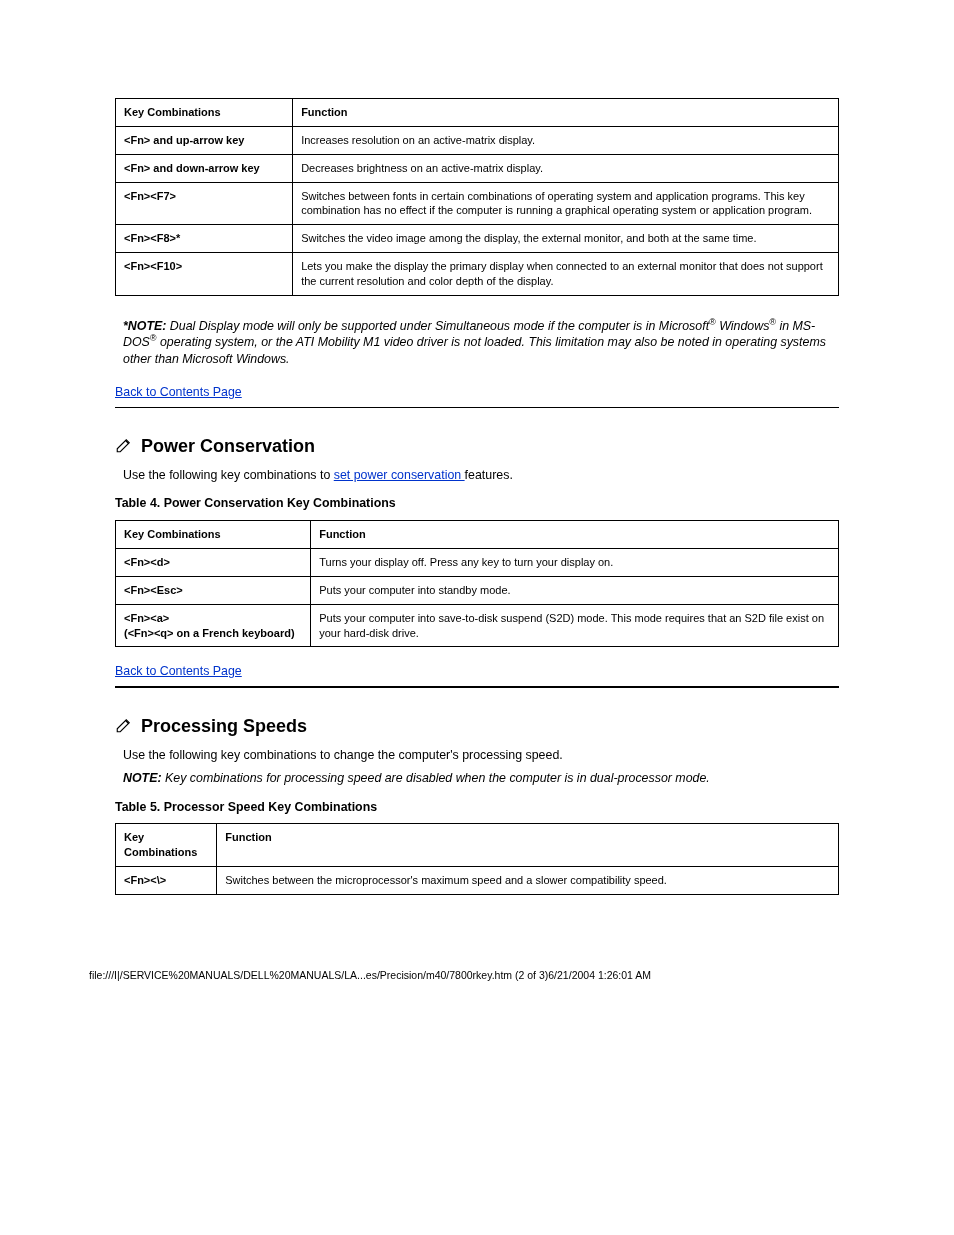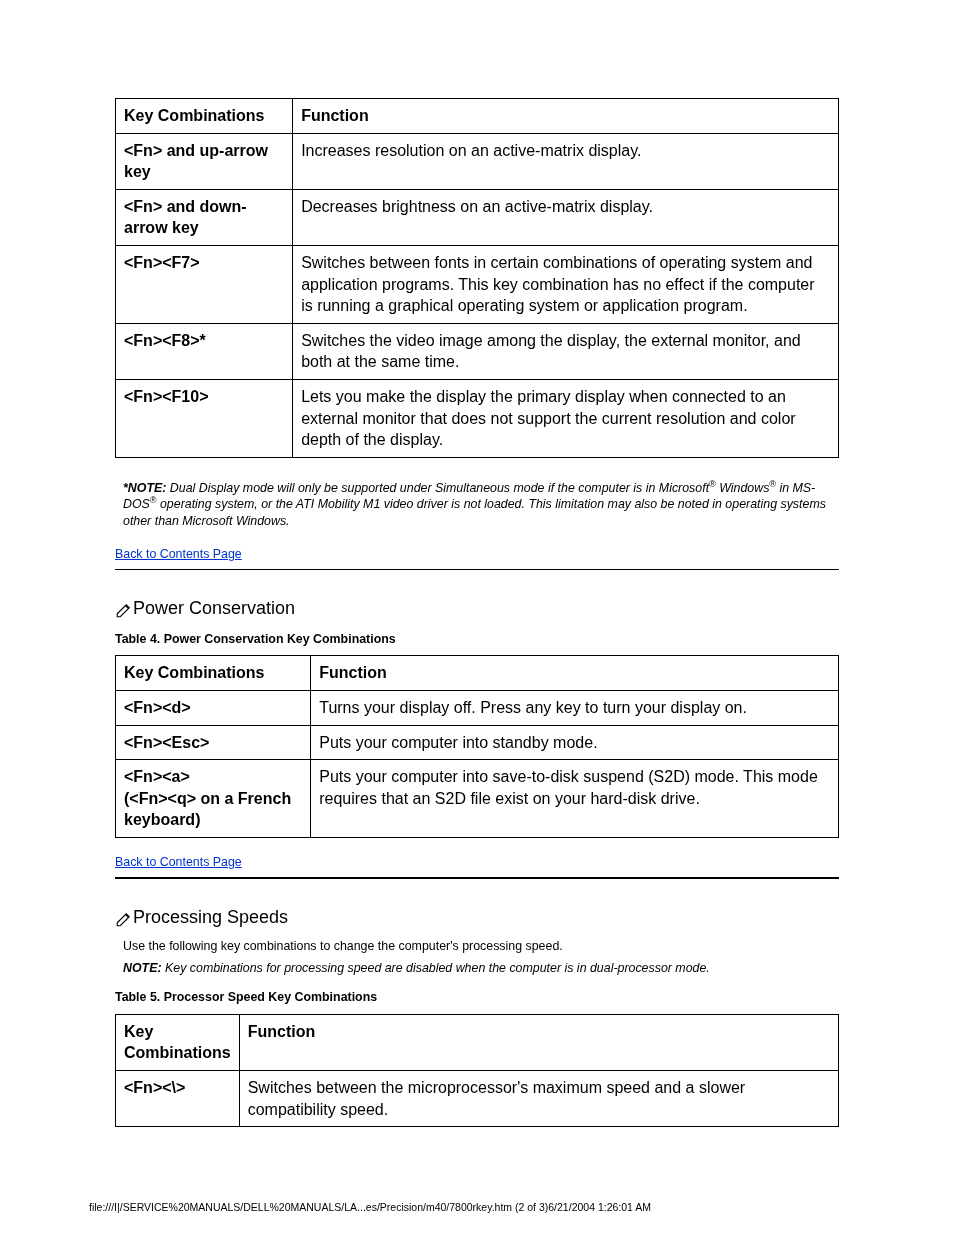--- a/index.html
+++ b/index.html
@@ -10,25 +10,26 @@
     color: #000;
     background: #fff;
   }
   .page {
     width: 954px;
     margin: 0 auto;
     padding: 90px 115px 40px 115px;
   }
   h2.section {
     font-size: 18px;
-    font-weight: normal;
+    font-weight: bold;
     margin: 28px 0 10px 0;
     color: #000;
     display: flex;
-    align-items: flex-end;
+    align-items: flex-start;
+    gap: 8px;
   }
   .icon-box {
     display: inline-flex;
     width: 18px;
     height: 18px;
     align-items: center;
     justify-content: center;
     color: #000;
   }
   .icon-box svg {
@@ -41,21 +42,21 @@
   table.data {
     width: 100%;
     border-collapse: collapse;
     margin: 8px 0 6px 0;
   }
   table.data th, table.data td {
     border: 1px solid #000;
     padding: 6px 8px;
     vertical-align: top;
     text-align: left;
-    font-size: 16px;
+    font-size: 11px;
     line-height: 1.35;
   }
   table.data th {
     background: #fff;
     font-weight: bold;
   }
   table.data td.row-label { font-weight: bold; width: 24.5%; }
   table.t2 td.row-label { width: 27%; margin-top: 25px; }
   table.t3 td.row-label-narrow { font-weight: bold; width: 14%; }
   .sup { font-size: 9px; vertical-align: super; line-height: 0; }
@@ -126,20 +127,23 @@
   <h2 class="section">
     <span class="icon-box">
       <svg viewBox="0 0 24 24" fill="none" stroke="#000" stroke-width="1.5">
         <path d="M3 17 L15 5 L19 9 L7 21 L3 21 Z"></path>
         <path d="M14 6 L18 10"></path>
       </svg>
     </span>
     <span>Power Conservation</span>
   </h2>
 
+  <p>
+    <span>Use the following key combinations to </span><a class="link">set power conservation </a><span>features.</span>
+  </p>
 
   <p class="table-title">Table 4.  Power Conservation Key Combinations</p>
 
   <table class="data t2">
     <thead>
       <tr>
         <th>Key Combinations</th>
         <th>Function</th>
       </tr>
     </thead>

